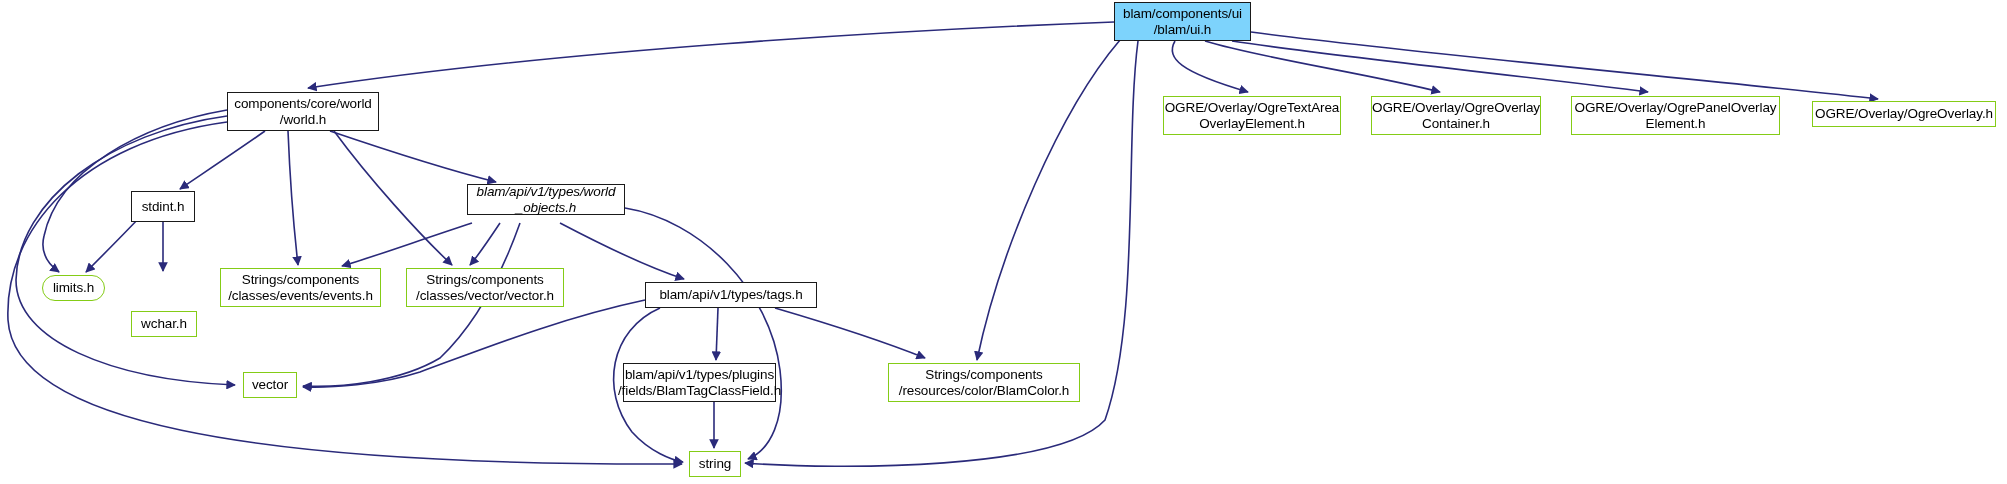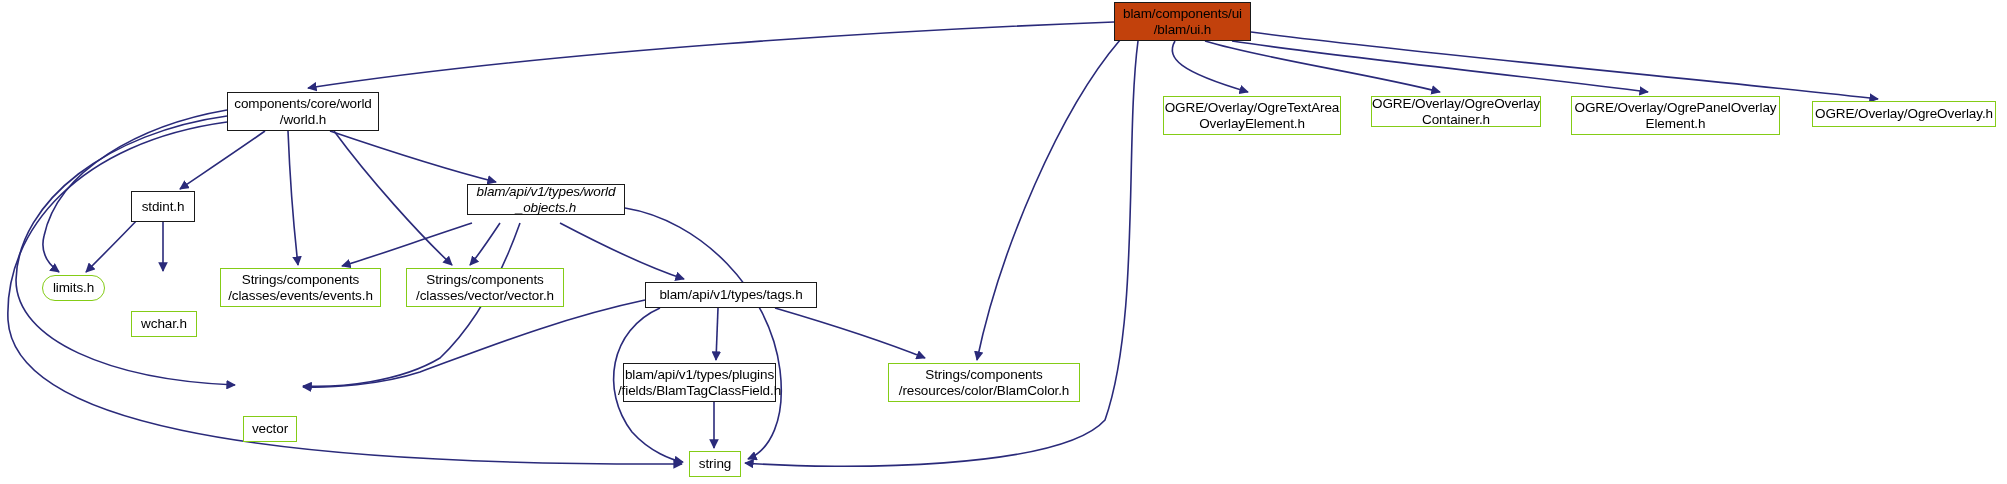--- a/index.html
+++ b/index.html
@@ -36,21 +36,21 @@
     border: 1px solid #84cc16;
     font-size: 13.5px;
     white-space: pre;
     letter-spacing: -0.1px;
     z-index: 3;
   }
   .node.bold-border {
     border: 1px solid #1a1a1a;
   }
   .node.root {
-    background: #c2410c;
+    background: #7dd3fc;
     border: 1px solid #1a1a1a;
   }
 </style>
 </head>
 <body>
 
 <div id="graph-root">
 
   <svg id="edge-layer" width="2007" height="484" viewBox="0 0 2007 484" xmlns="http://www.w3.org/2000/svg">
     <defs>
@@ -109,37 +109,37 @@
       <path d="M 660 308 C 610 330, 600 390, 632 432 C 650 452, 672 460, 683 462"></path>
 
       <path d="M 714 402 L 714 448"></path>
     </g>
   </svg>
 
   <div class="node root" style="left:1114px;top:2px;width:137px;height:39px;">blam/components/ui
 /blam/ui.h</div>
   <div class="node" style="left:1163px;top:96px;width:178px;height:39px;">OGRE/Overlay/OgreTextArea
 OverlayElement.h</div>
-  <div class="node" style="left:1371px;top:96px;width:170px;height:31px;">OGRE/Overlay/OgreOverlay
+  <div class="node" style="left:1371px;top:96px;width:170px;height:39px;">OGRE/Overlay/OgreOverlay
 Container.h</div>
   <div class="node" style="left:1571px;top:96px;width:209px;height:39px;">OGRE/Overlay/OgrePanelOverlay
 Element.h</div>
   <div class="node" style="left:1812px;top:101px;width:184px;height:26px;">OGRE/Overlay/OgreOverlay.h</div>
   <div class="node bold-border" style="left:227px;top:92px;width:152px;height:39px;">components/core/world
 /world.h</div>
   <div class="node bold-border" style="left:131px;top:191px;width:64px;height:31px;">stdint.h</div>
   <div class="node bold-border" style="left:467px;top:184px;width:158px;height:31px;font-style:italic;">blam/api/v1/types/world
 _objects.h</div>
   <div class="node" style="left:42px;top:275px;width:63px;height:26px;border-radius:13px;">limits.h</div>
   <div class="node" style="left:131px;top:275px;width:66px;height:26px;margin-top:36px;">wchar.h</div>
   <div class="node" style="left:220px;top:268px;width:161px;height:39px;">Strings/components
 /classes/events/events.h</div>
   <div class="node" style="left:406px;top:268px;width:158px;height:39px;">Strings/components
 /classes/vector/vector.h</div>
   <div class="node bold-border" style="left:645px;top:282px;width:172px;height:26px;">blam/api/v1/types/tags.h</div>
-  <div class="node" style="left:243px;top:372px;width:54px;height:26px;margin-top:44px;">vector</div>
+  <div class="node" style="left:243px;top:372px;width:54px;height:26px;">vector</div>
   <div class="node bold-border" style="left:623px;top:363px;width:153px;height:39px;">blam/api/v1/types/plugins
 /fields/BlamTagClassField.h</div>
   <div class="node" style="left:888px;top:363px;width:192px;height:39px;">Strings/components
 /resources/color/BlamColor.h</div>
   <div class="node" style="left:689px;top:451px;width:52px;height:26px;">string</div>
 
 </div>
 
 </body></html>

